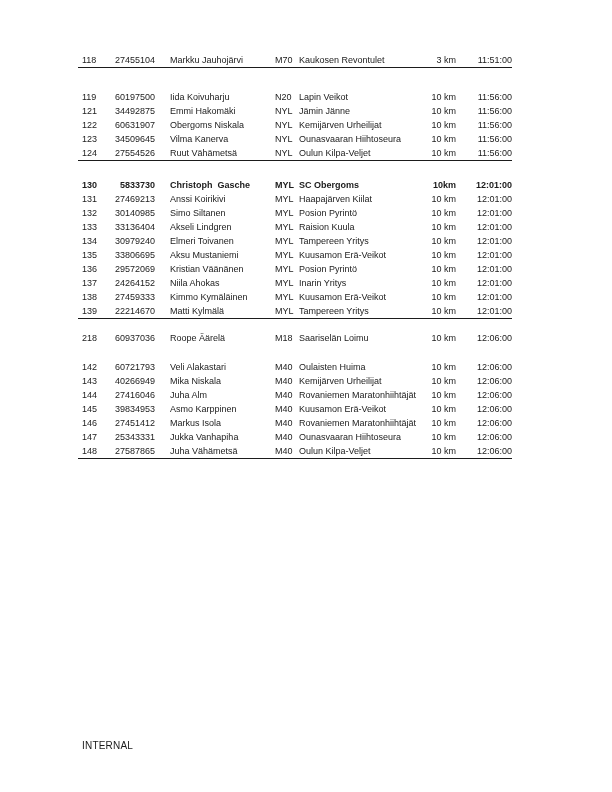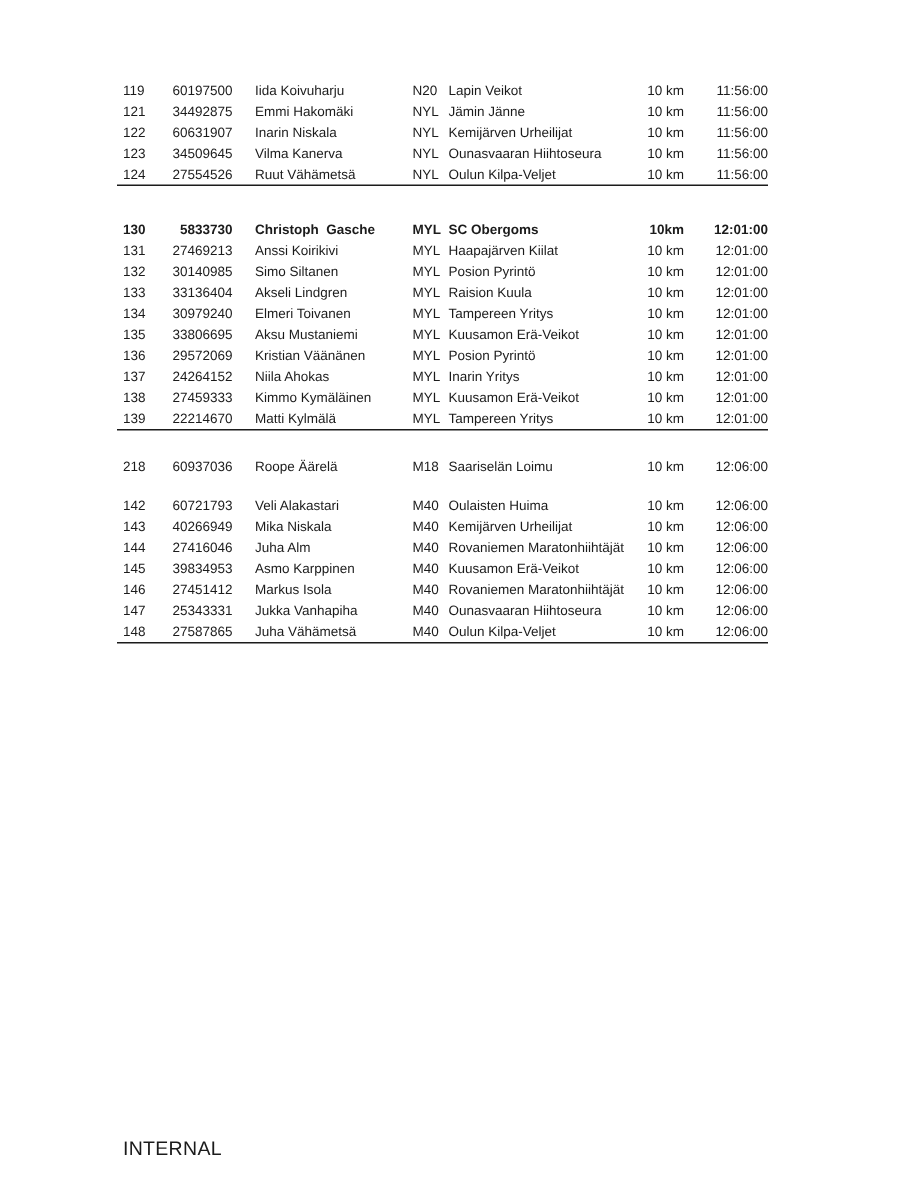--- a/index.html
+++ b/index.html
@@ -45,54 +45,65 @@
   .c0 { width: 22px;  padding-left: 4px; }            
   .c1 { width: 55px;  text-align: right; }            
   .c2 { width: 120px; padding-left: 15px; }           
   .c3 { width: 22px;  }                               
   .c4 { width: 128px; padding-left: 2px; }            
   .c5 { width: 31px;  text-align: right; }            
   .c6 { width: 56px;  text-align: right; }            
   .footer {
     position: absolute;
     left: 82px;
-    top: 758px;
-    font-size: 13px;
+    top: 740px;
+    font-size: 10px;
     letter-spacing: 0.2px;
     color: #1b1b1b;
   }
 </style>
 </head>
 <body>
 
 <div class="page">
   <div class="table" id="table">
       <div class="group lined">
         <div class="row">
+          <div class="c c0">118</div>
+          <div class="c c1">27455104</div>
+          <div class="c c2">Markku Jauhojärvi</div>
+          <div class="c c3">M70</div>
+          <div class="c c4">Kaukosen Revontulet</div>
+          <div class="c c5">3 km</div>
+          <div class="c c6">11:51:00</div>
+        </div>
+      </div>
+      <div class="group lined">
+        <div class="row">
           <div class="c c0">119</div>
           <div class="c c1">60197500</div>
           <div class="c c2">Iida Koivuharju</div>
           <div class="c c3">N20</div>
           <div class="c c4">Lapin Veikot</div>
           <div class="c c5">10 km</div>
           <div class="c c6">11:56:00</div>
         </div>
         <div class="row">
           <div class="c c0">121</div>
           <div class="c c1">34492875</div>
           <div class="c c2">Emmi Hakomäki</div>
           <div class="c c3">NYL</div>
           <div class="c c4">Jämin Jänne</div>
           <div class="c c5">10 km</div>
           <div class="c c6">11:56:00</div>
         </div>
         <div class="row">
           <div class="c c0">122</div>
           <div class="c c1">60631907</div>
-          <div class="c c2">Inarin Niskala</div>
+          <div class="c c2">Obergoms Niskala</div>
           <div class="c c3">NYL</div>
           <div class="c c4">Kemijärven Urheilijat</div>
           <div class="c c5">10 km</div>
           <div class="c c6">11:56:00</div>
         </div>
         <div class="row">
           <div class="c c0">123</div>
           <div class="c c1">34509645</div>
           <div class="c c2">Vilma Kanerva</div>
           <div class="c c3">NYL</div>

